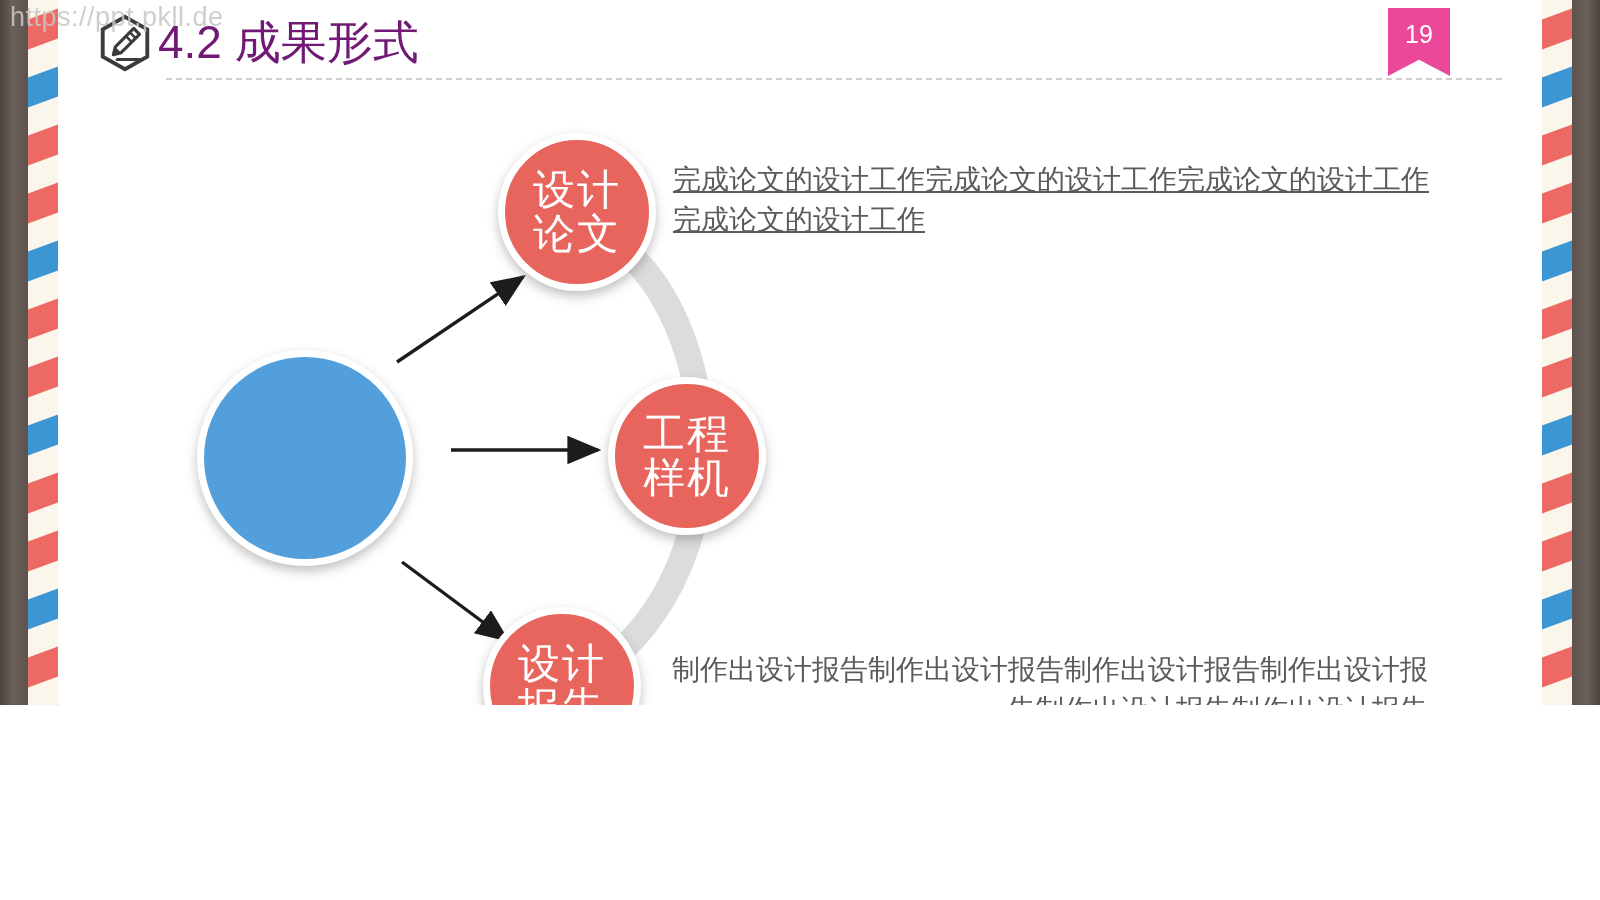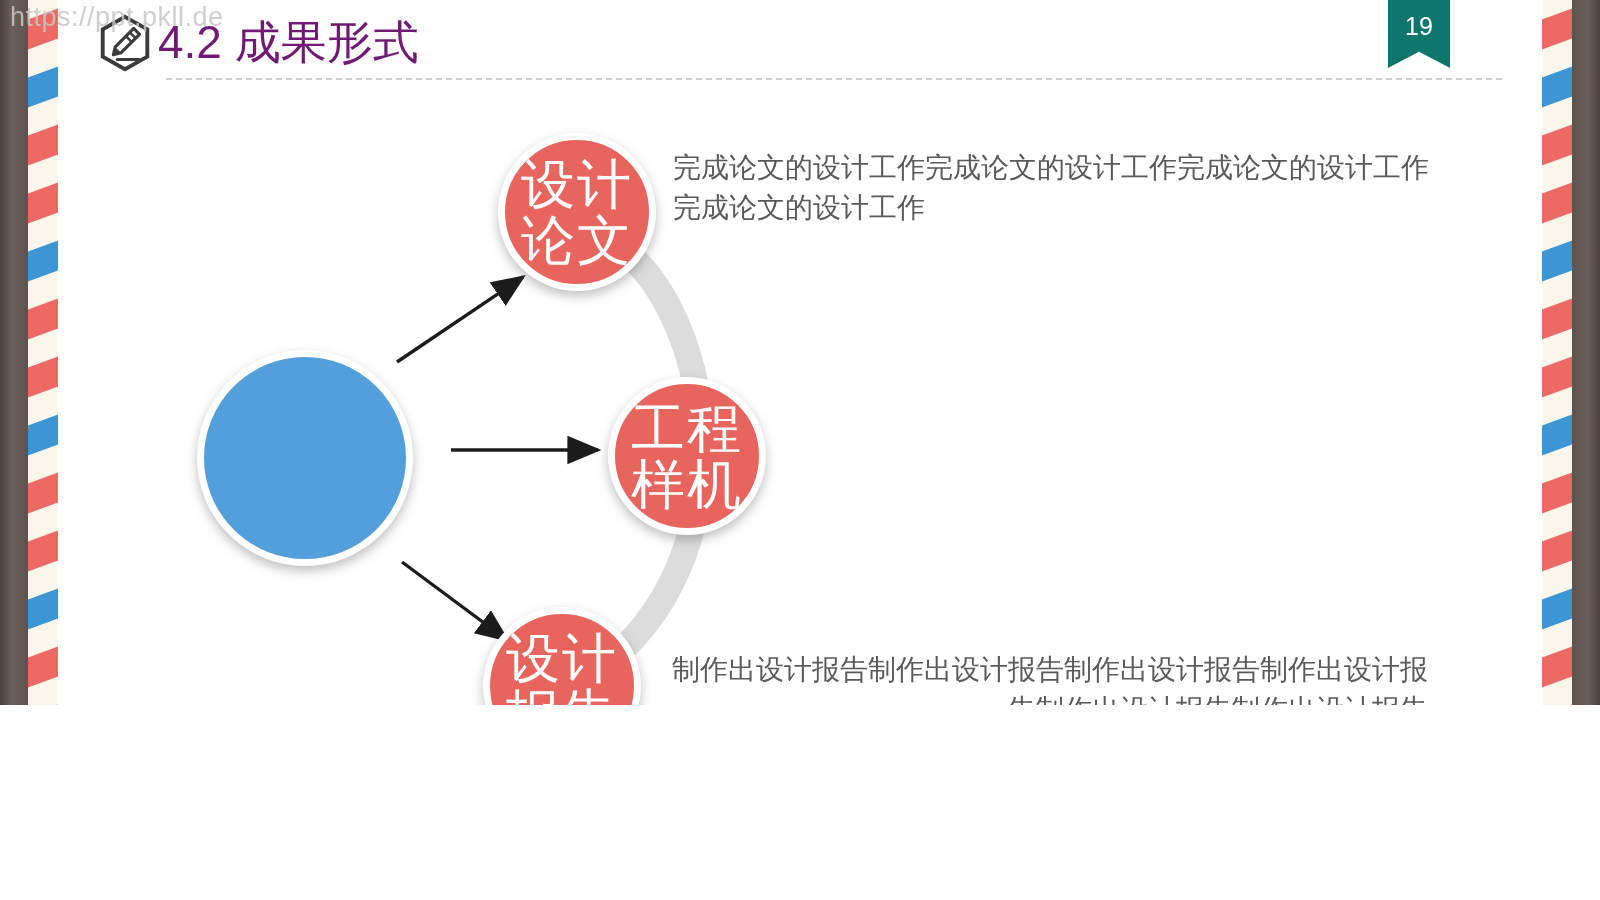--- a/index.html
+++ b/index.html
@@ -77,24 +77,24 @@
     font-family: "Liberation Sans", sans-serif;
     opacity: 0.85;
     z-index: 30;
     pointer-events: none;
   }
 
   
   .page-ribbon {
     position: absolute;
     right: 92px;
-    top: 0;
+    top: 8px;
     width: 62px;
     height: 68px;
-    background: #0f766e;
+    background: #ec4899;
     clip-path: polygon(0 0, 100% 0, 100% 100%, 50% 76%, 0 100%);
     z-index: 25;
     margin-left: 23px;
   }
   .page-ribbon span {
     display: block;
     text-align: center;
     color: #ffffff;
     font-size: 25px;
     line-height: 1;
@@ -162,37 +162,37 @@
     width: 216px; height: 216px;
     background: #539fdb;
     font-size: 56px;
     font-weight: bold;
     letter-spacing: 3px;
     left: 139px; top: 350px;
   }
   .node-sub {
     width: 158px; height: 158px;
     background: #e8655e;
-    font-size: 54px;
+    font-size: 42px;
     letter-spacing: 2px;
   }
   .node-sub.n1 { left: 440px; top: 133px; }
   .node-sub.n2 { left: 550px; top: 377px; }
   .node-sub.n3 { left: 425px; top: 607px; }
 
   
   .para {
     position: absolute;
     color: #5a5a5a;
     font-size: 28px;
     line-height: 1.42;
     font-family: "Liberation Sans", "DejaVu Sans", sans-serif;
     z-index: 11;
   }
-  .para.p1 { left: 615px; top: 148px; width: 760px; }
+  .para.p1 { left: 615px; top: 160px; width: 760px; text-decoration: underline; }
   .para.p2 { left: 725px; top: 417px; width: 665px; }
   .para.p3 { left: 595px; top: 650px; width: 775px; text-align: right; }
 </style>
 </head>
 <body>
 
 <div id="slide">
 
   <div class="frame-dark left"></div>
   <div class="airmail left">

